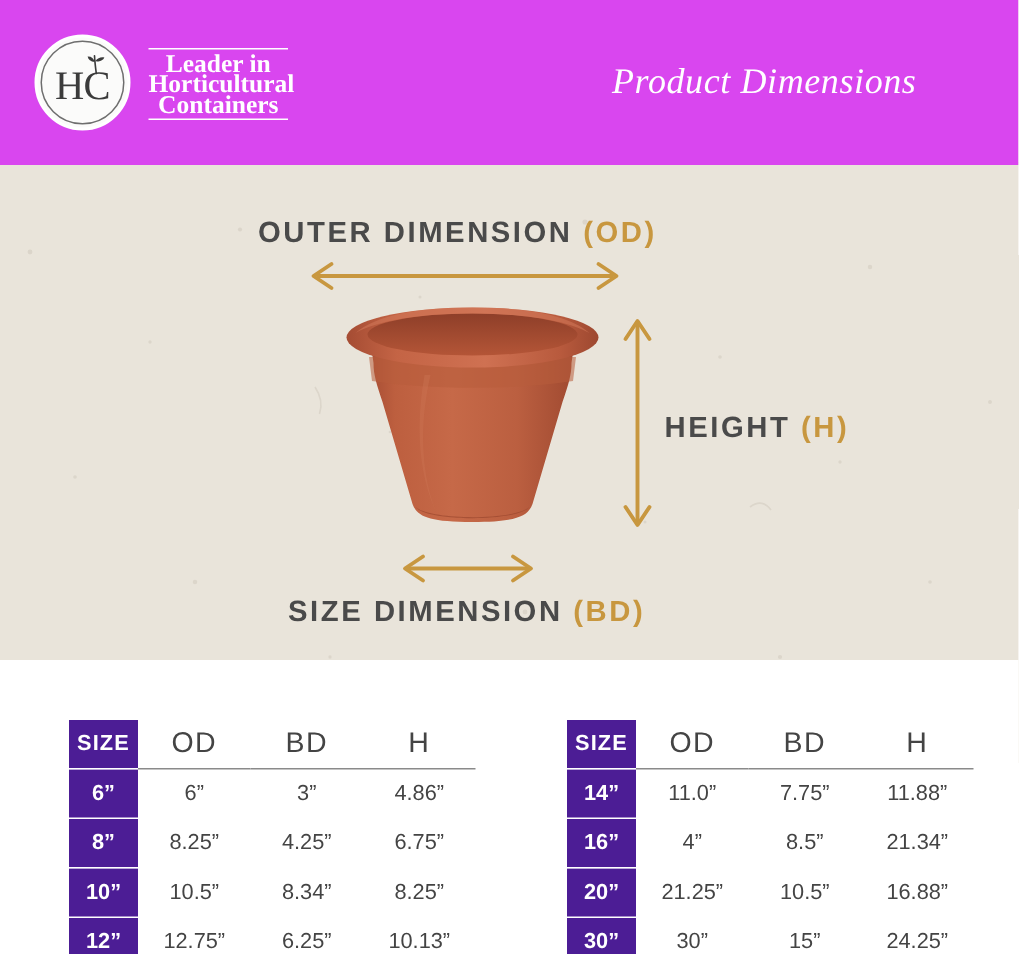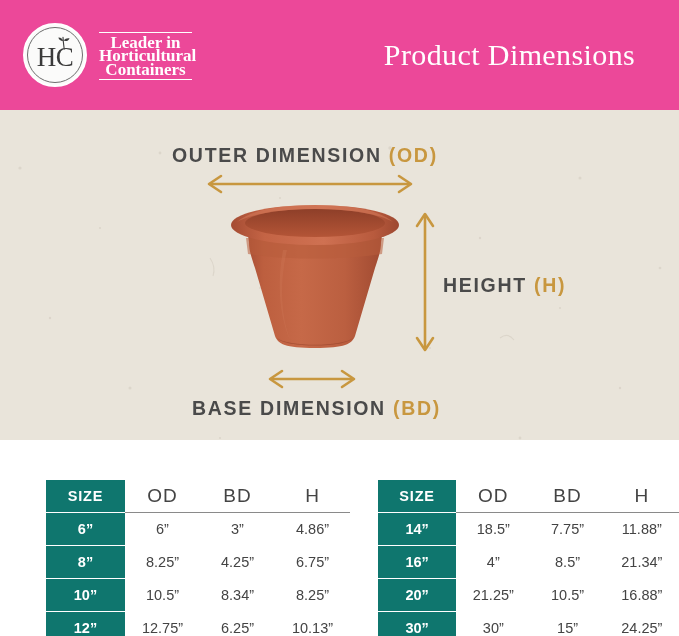--- a/index.html
+++ b/index.html
@@ -15,21 +15,21 @@
     font-family: "Liberation Sans", sans-serif;
     -webkit-font-smoothing: antialiased;
   }
 
   
   #header-bar {
     position: absolute;
     left: 0; top: 0;
     width: 679px;
     height: 110px;
-    background: #ec4899;
+    background: #d946ef;
     z-index: 5;
   }
   #brand-block {
     position: absolute;
     left: 22px; top: 21px;
     width: 170px; height: 70px;
     display: flex;
     align-items: center;
   }
   #logo-badge {
@@ -91,23 +91,24 @@
     white-space: nowrap;
   }
   #page-title {
     position: absolute;
     left: 340px; top: 0;
     width: 339px; height: 110px;
     display: flex;
     align-items: center;
     justify-content: center;
     font-family: "Liberation Serif", serif;
-    font-size: 30px;
+    font-size: 24px;
     color: #ffffff;
     letter-spacing: 0.4px;
+    font-style: italic;
   }
 
   
   #diagram-panel {
     position: absolute;
     left: 0; top: 108px;
     width: 679px;
     height: 332px;
     overflow: hidden;
     z-index: 1;
@@ -172,22 +173,22 @@
     padding: 0;
     margin: 0;
     height: 32px;
     text-align: center;
     vertical-align: middle;
     font-size: 14.5px;
     color: #444444;
     font-weight: normal;
   }
   .size-table .col-size {
-    width: 79px;
-    background: #0f766e;
+    width: 46px;
+    background: #4c1d95;
     color: #ffffff;
     font-weight: bold;
     font-size: 14.5px;
     border-bottom: 1.6px solid #ffffff;
   }
   .size-table thead .col-size {
     letter-spacing: 0.8px;
   }
   .size-table .col-val {
     width: 75px;
@@ -313,21 +314,21 @@
   </svg>
 
   <div class="dim-label" id="label-height"><span>HEIGHT </span><span class="code">(H)</span></div>
 
   <svg class="arrow-svg" id="arrow-height" width="20" height="148" viewBox="0 0 20 148">
     <line x1="10" y1="8" x2="10" y2="140" stroke="#c8973f" stroke-width="2.6"></line>
     <polyline points="2,18 10,6 18,18" fill="none" stroke="#c8973f" stroke-width="2.6" stroke-linecap="round" stroke-linejoin="round"></polyline>
     <polyline points="2,130 10,142 18,130" fill="none" stroke="#c8973f" stroke-width="2.6" stroke-linecap="round" stroke-linejoin="round"></polyline>
   </svg>
 
-  <div class="dim-label" id="label-bd"><span>BASE DIMENSION </span><span class="code">(BD)</span></div>
+  <div class="dim-label" id="label-bd"><span>SIZE DIMENSION </span><span class="code">(BD)</span></div>
 
   <svg class="arrow-svg" id="arrow-bd" width="96" height="20" viewBox="0 0 96 20">
     <line x1="8" y1="10" x2="88" y2="10" stroke="#c8973f" stroke-width="2.6"></line>
     <polyline points="18,2 6,10 18,18" fill="none" stroke="#c8973f" stroke-width="2.6" stroke-linecap="round" stroke-linejoin="round"></polyline>
     <polyline points="78,2 90,10 78,18" fill="none" stroke="#c8973f" stroke-width="2.6" stroke-linecap="round" stroke-linejoin="round"></polyline>
   </svg>
 </div>
 
 <div class="size-table" id="table-left">
   <table>
@@ -374,21 +375,21 @@
       <tr>
         <th class="col-size">SIZE</th>
         <th class="col-val">OD</th>
         <th class="col-val">BD</th>
         <th class="col-val">H</th>
       </tr>
     </thead>
     <tbody>
       <tr>
         <td class="col-size">14”</td>
-        <td class="col-val">18.5”</td>
+        <td class="col-val">11.0”</td>
         <td class="col-val">7.75”</td>
         <td class="col-val">11.88”</td>
       </tr>
       <tr>
         <td class="col-size">16”</td>
         <td class="col-val">4”</td>
         <td class="col-val">8.5”</td>
         <td class="col-val">21.34”</td>
       </tr>
       <tr>

